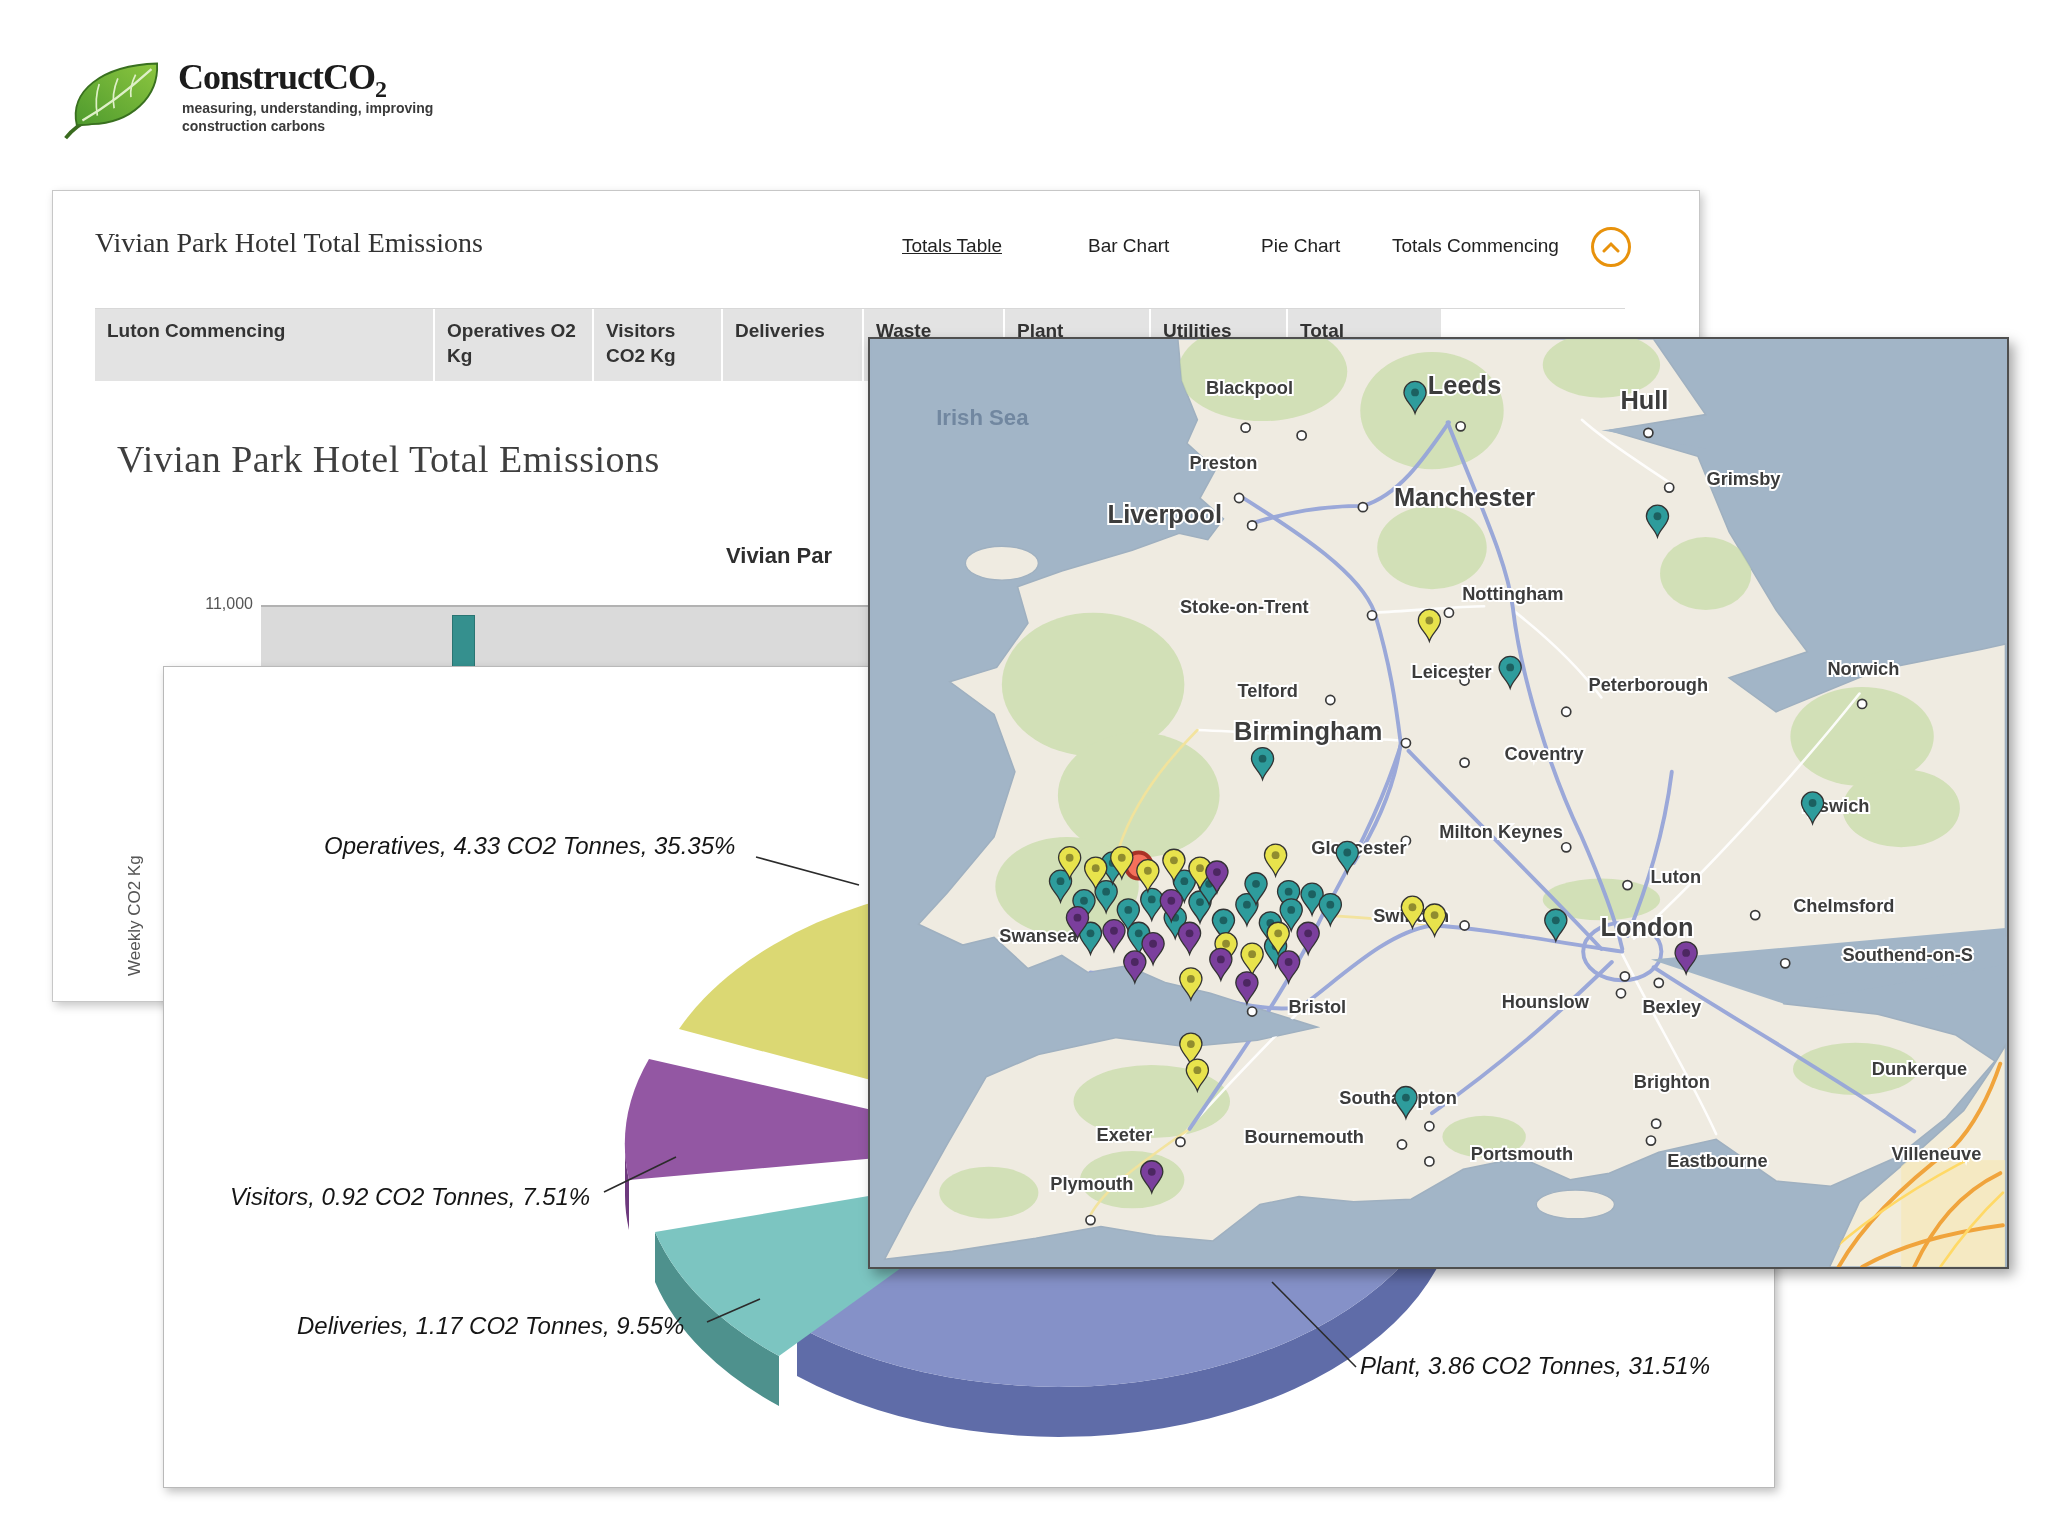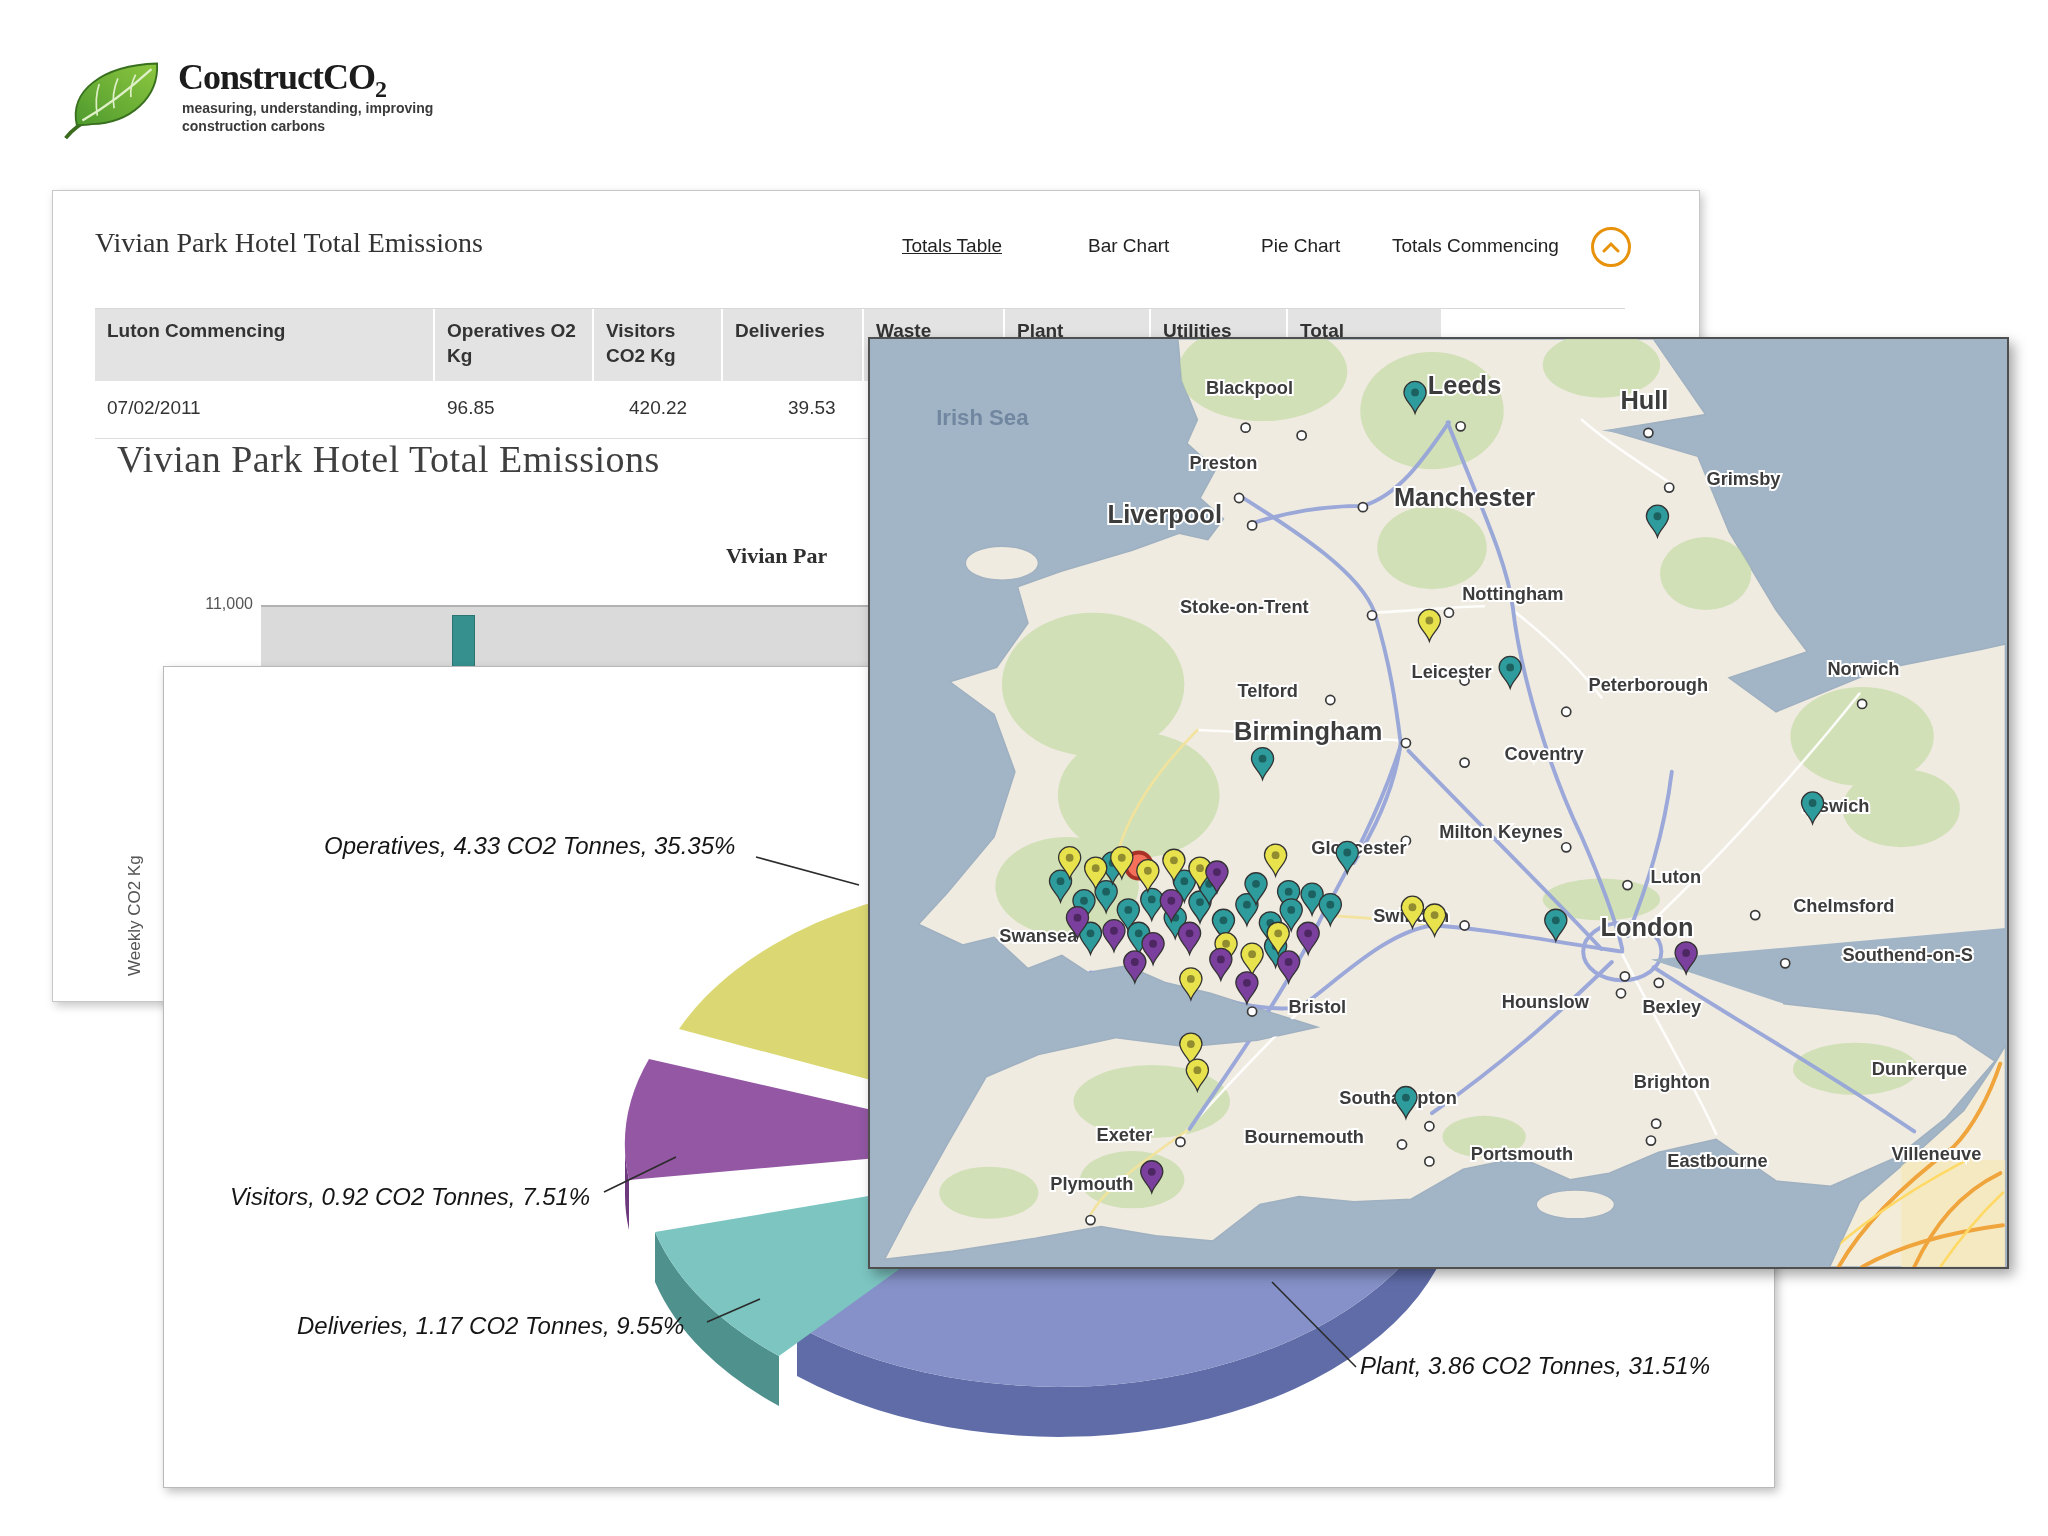--- a/index.html
+++ b/index.html
@@ -30,21 +30,21 @@
   .trow{display:flex;}
   .thead .tcell{background:#E3E3E3;font-weight:bold;color:#333;font-size:19px;line-height:1.3;
                 padding:10px 12px;border-right:2px solid #fff;box-sizing:border-box;height:72px;}
   .tbody .tcell{background:#fff;font-size:19px;color:#333;padding:16px 12px;box-sizing:border-box;
                 border-bottom:1px solid #ddd;height:58px;}
   .c0{width:340px;} .c1{width:182px;} .c2{width:159px;} .c3{width:129px;} .c4{width:141px;}
   .c5{width:141px;} .c6{width:146px;} .c7{width:137px;} .c8{width:155px;border-right:none;}
 
   .chart-heading{position:absolute;left:64px;top:246px;font-family:"Liberation Serif",serif;
                  font-size:38px;color:#3f3f3f;letter-spacing:.5px;}
-  .chart-inner-title{position:absolute;left:673px;top:352px;font-family:Liberation Serif, serif;
+  .chart-inner-title{position:absolute;left:673px;top:352px;font-family:Liberation Sans, sans-serif;
                      font-weight:bold;font-size:22px;color:#2e2e2e;}
   .y-tick{position:absolute;left:120px;top:404px;width:80px;text-align:right;font-size:16px;color:#555;}
   .plot-band{position:absolute;left:208px;top:414px;width:1400px;height:400px;background:#DADADA;
              border-top:2px solid #b2b2b2;}
   .bar-teal{position:absolute;left:399px;top:424px;width:21px;height:310px;background:#35908E;
             border:1px solid #2a7573;}
   .y-axis-label{position:absolute;left:72px;top:560px;width:26px;height:330px;font-size:17px;color:#555;
                 writing-mode:vertical-rl;transform:rotate(180deg);text-align:center;}
 
   
@@ -109,31 +109,20 @@
     <div class="emis-table">
       <div class="trow thead">
         <div class="tcell c0">Luton Commencing</div>
         <div class="tcell c2">Operatives O2 Kg</div>
         <div class="tcell c3">Visitors CO2 Kg</div>
         <div class="tcell c4">Deliveries</div>
         <div class="tcell c5">Waste</div>
         <div class="tcell c6">Plant</div>
         <div class="tcell c7">Utilities</div>
         <div class="tcell c8">Total</div>
-      </div>
-      <div class="trow tbody">
-        <div class="tcell c0">07/02/2011</div>
-        <div class="tcell c1">96.85</div>
-        <div class="tcell c2">420.22</div>
-        <div class="tcell c3">39.53</div>
-        <div class="tcell c4"></div>
-        <div class="tcell c5"></div>
-        <div class="tcell c6"></div>
-        <div class="tcell c7"></div>
-        <div class="tcell c8"></div>
       </div>
     </div>
 
     <div class="chart-heading">Vivian Park Hotel Total Emissions</div>
     <div class="plot-band"></div>
     <div class="y-tick">11,000</div>
     <div class="chart-inner-title">Vivian Par</div>
     <div class="bar-teal"></div>
     <div class="y-axis-label">Weekly CO2 Kg</div>
   </div>

